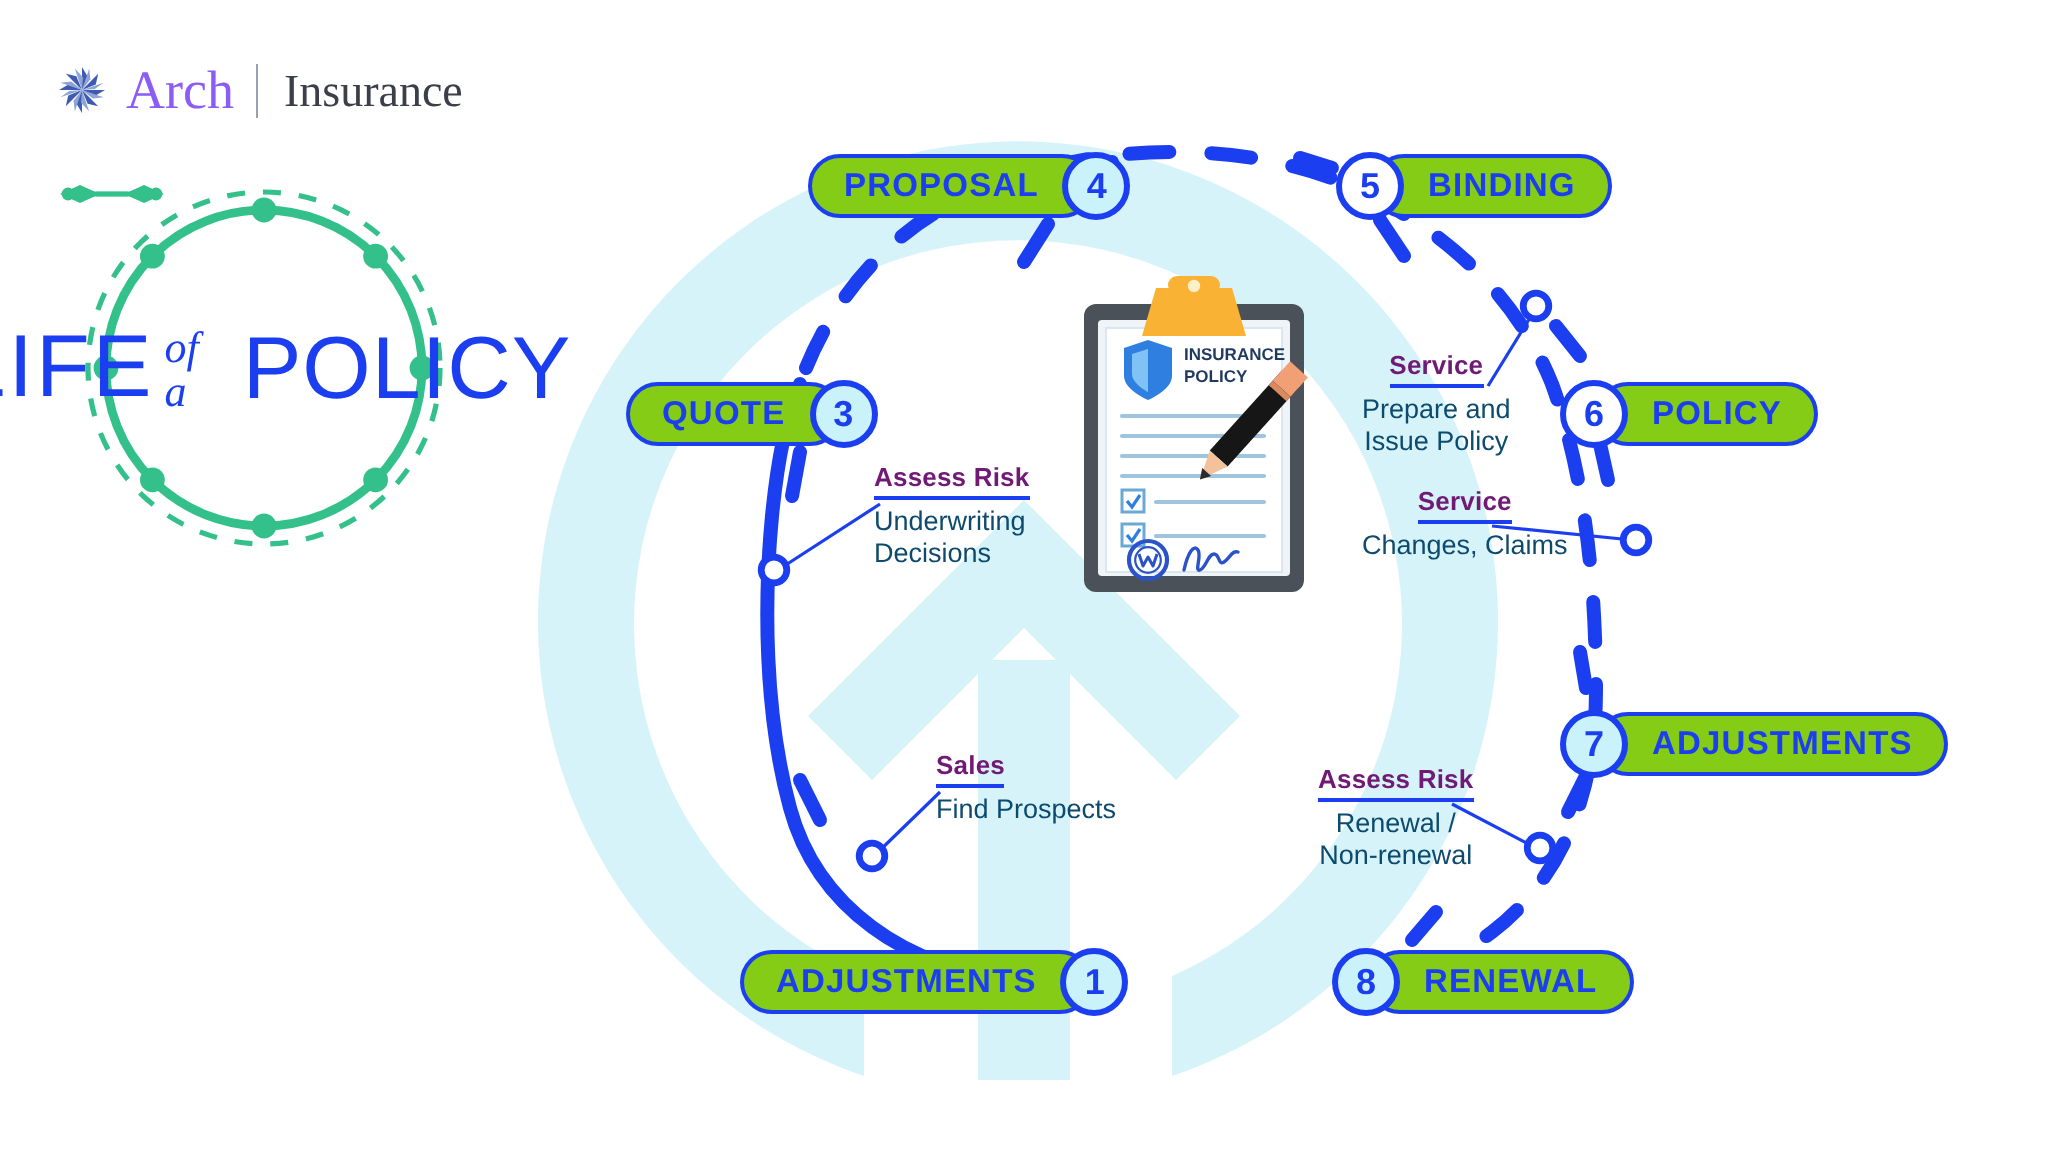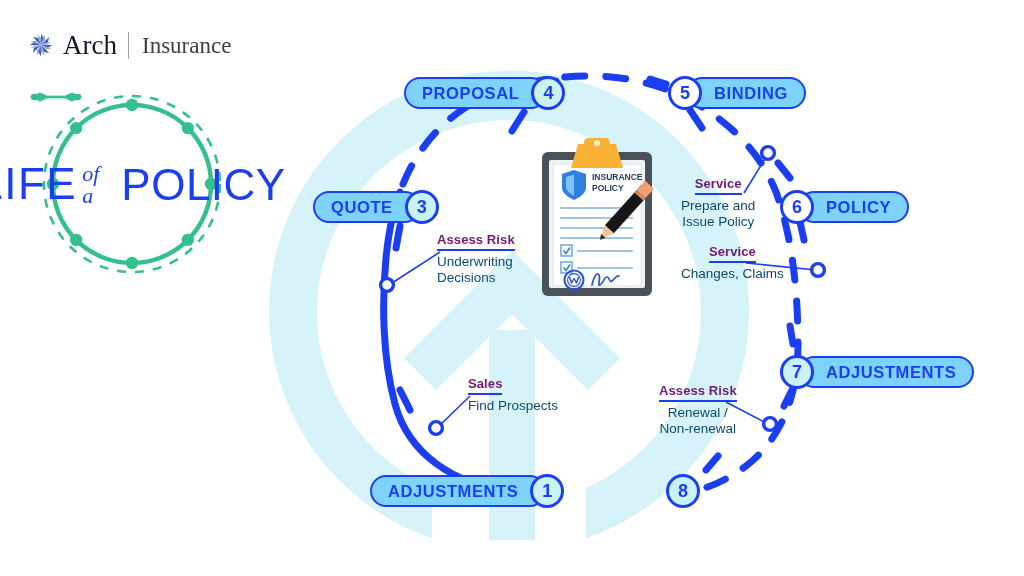--- a/index.html
+++ b/index.html
@@ -22,21 +22,21 @@
     left: 28px; top: 28px;
     display: flex;
     align-items: center;
     gap: 9px;
     height: 34px;
   }
   #brand .logo-mark { width: 26px; height: 26px; display: block; flex: none; }
   #brand .brand-arch {
     font-family: "Liberation Serif", serif;
     font-size: 27px;
-    color: #0f172a;
+    color: #8b5cf6;
     letter-spacing: 0px;
     line-height: 1;
   }
   #brand .brand-div {
     width: 1px; height: 27px;
     background: #9aa0ad;
     margin: 0 4px 0 2px;
   }
   #brand .brand-ins {
     font-family: "Liberation Serif", serif;
@@ -104,21 +104,21 @@
     position: absolute;
     display: flex;
     align-items: center;
     height: 34px;
   }
   .step.rtl { flex-direction: row-reverse; }
   .pill {
     border: 2.5px solid #1b3ff0;
     border-radius: 17px;
     height: 32px;
-    background: #7dd3fc;
+    background: #84cc16;
     display: flex;
     align-items: center;
     padding: 0 16px;
     font-size: 16.5px;
     font-weight: 700;
     color: #1b3ff0;
     letter-spacing: 0.6px;
     white-space: nowrap;
     line-height: 1;
   }
@@ -381,20 +381,21 @@
     <span class="pill">POLICY</span>
     <span class="num white">6</span>
   </div>
 
   <div class="step rtl" style="left:780px; top:355px;">
     <span class="pill">ADJUSTMENTS</span>
     <span class="num">7</span>
   </div>
 
   <div class="step rtl" style="left:666px; top:474px;">
+    <span class="pill">RENEWAL</span>
     <span class="num">8</span>
   </div>
 
   <div class="anno left" style="left:437px; top:229px;">
     <div class="hd">Assess Risk</div>
     <div class="bd">Underwriting
 Decisions</div>
   </div>
 
   <div class="anno left" style="left:468px; top:373px;">

